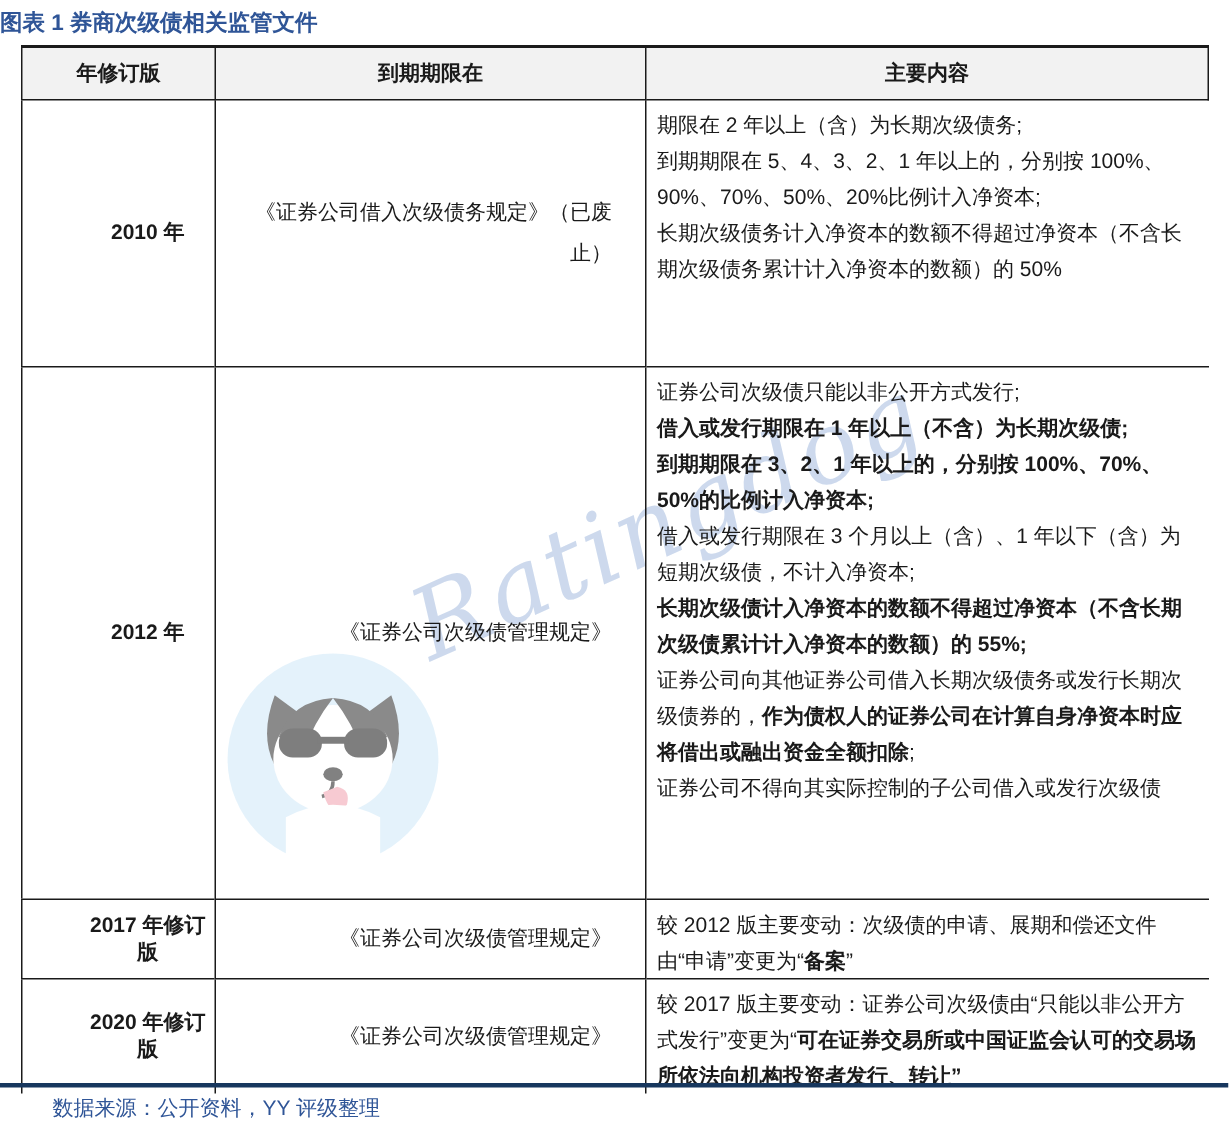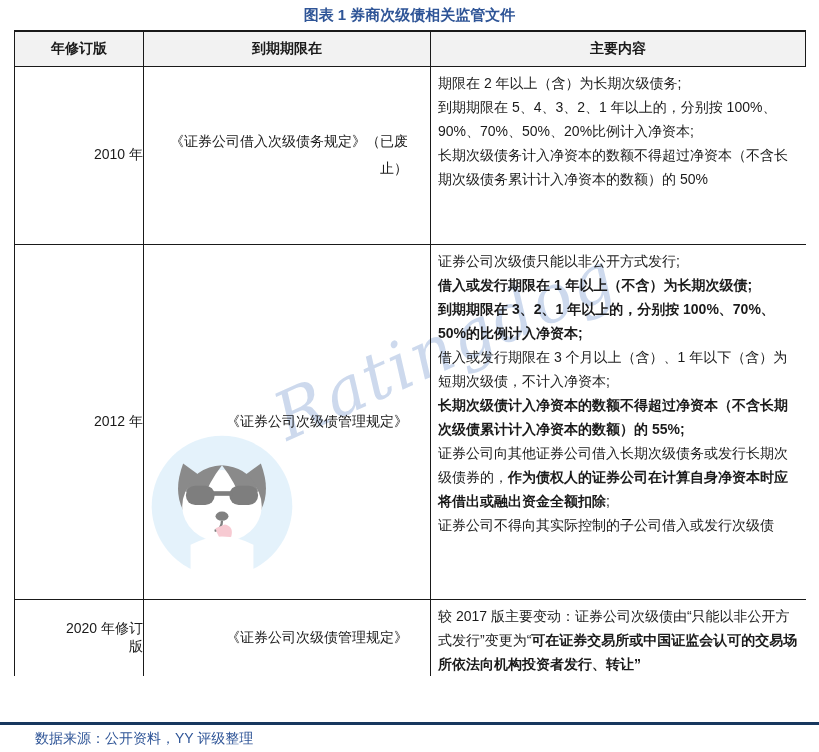--- a/index.html
+++ b/index.html
@@ -14,21 +14,21 @@
   body{
     position:relative;
     background:#ffffff;
     font-family:"Liberation Sans",sans-serif;
     color:var(--text);
     overflow:hidden;
   }
   .chart-title{
     position:absolute;
     top:6px;left:0;width:819px;
-    text-align:center;
+    text-align:left;
     font-size:15px;
     font-weight:bold;
     color:var(--accent);
   }
   
   .wm-text{
     position:absolute;
     left:278px;top:382px;
     font-family:"DejaVu Serif",serif;
     font-style:italic;
@@ -76,22 +76,22 @@
     border-right:1px solid #1a1a1a;
   }
   tbody tr:nth-child(1){height:178px;}
   tbody tr:nth-child(2){height:355px;}
   tbody tr:nth-child(3){height:50px;}
   tbody tr:nth-child(4){height:74px;}
   tbody tr{border-bottom:1px solid #1a1a1a;}
   tbody tr:last-child{border-bottom:none;}
   td{font-size:14px;vertical-align:middle;}
   td.col-time{
-    text-align:right;
-    font-weight:normal;
+    text-align:center;
+    font-weight:bold;
     border-right:1px solid #1a1a1a;
     padding-left:39px;
   }
   td.col-doc{
     text-align:right;
     padding:0 22px;
     line-height:27px;
     border-right:1px solid #1a1a1a;
   }
   td.col-content{
@@ -173,20 +173,27 @@
           <div><span>证券公司次级债只能以非公开方式发行;</span></div>
           <div><span class="seg-bold">借入或发行期限在 1 年以上（不含）为长期次级债;</span></div>
           <div><span class="seg-bold">到期期限在 3、2、1 年以上的，分别按 100%、70%、50%的比例计入净资本;</span></div>
           <div><span>借入或发行期限在 3 个月以上（含）、1 年以下（含）为短期次级债，不计入净资本;</span></div>
           <div><span class="seg-bold">长期次级债计入净资本的数额不得超过净资本（不含长期次级债累计计入净资本的数额）的 55%;</span></div>
           <div><span>证券公司向其他证券公司借入长期次级债务或发行长期次级债券的，</span><span class="seg-bold">作为债权人的证券公司在计算自身净资本时应将借出或融出资金全额扣除</span><span>;</span></div>
           <div><span>证券公司不得向其实际控制的子公司借入或发行次级债</span></div>
         </td>
       </tr>
       <tr>
+        <td class="col-time">2017 年修订版</td>
+        <td class="col-doc">《证券公司次级债管理规定》</td>
+        <td class="col-content">
+          <div><span>较 2012 版主要变动：次级债的申请、展期和偿还文件由“申请”变更为“</span><span class="seg-bold">备案</span><span>”</span></div>
+        </td>
+      </tr>
+      <tr>
         <td class="col-time">2020 年修订版</td>
         <td class="col-doc">《证券公司次级债管理规定》</td>
         <td class="col-content">
           <div><span>较 2017 版主要变动：证券公司次级债由“只能以非公开方式发行”变更为“</span><span class="seg-bold">可在证券交易所或中国证监会认可的交易场所依法向机构投资者发行、转让”</span></div>
         </td>
       </tr>
     </tbody>
 </table>
 
 <div class="bottom-rule"></div>

